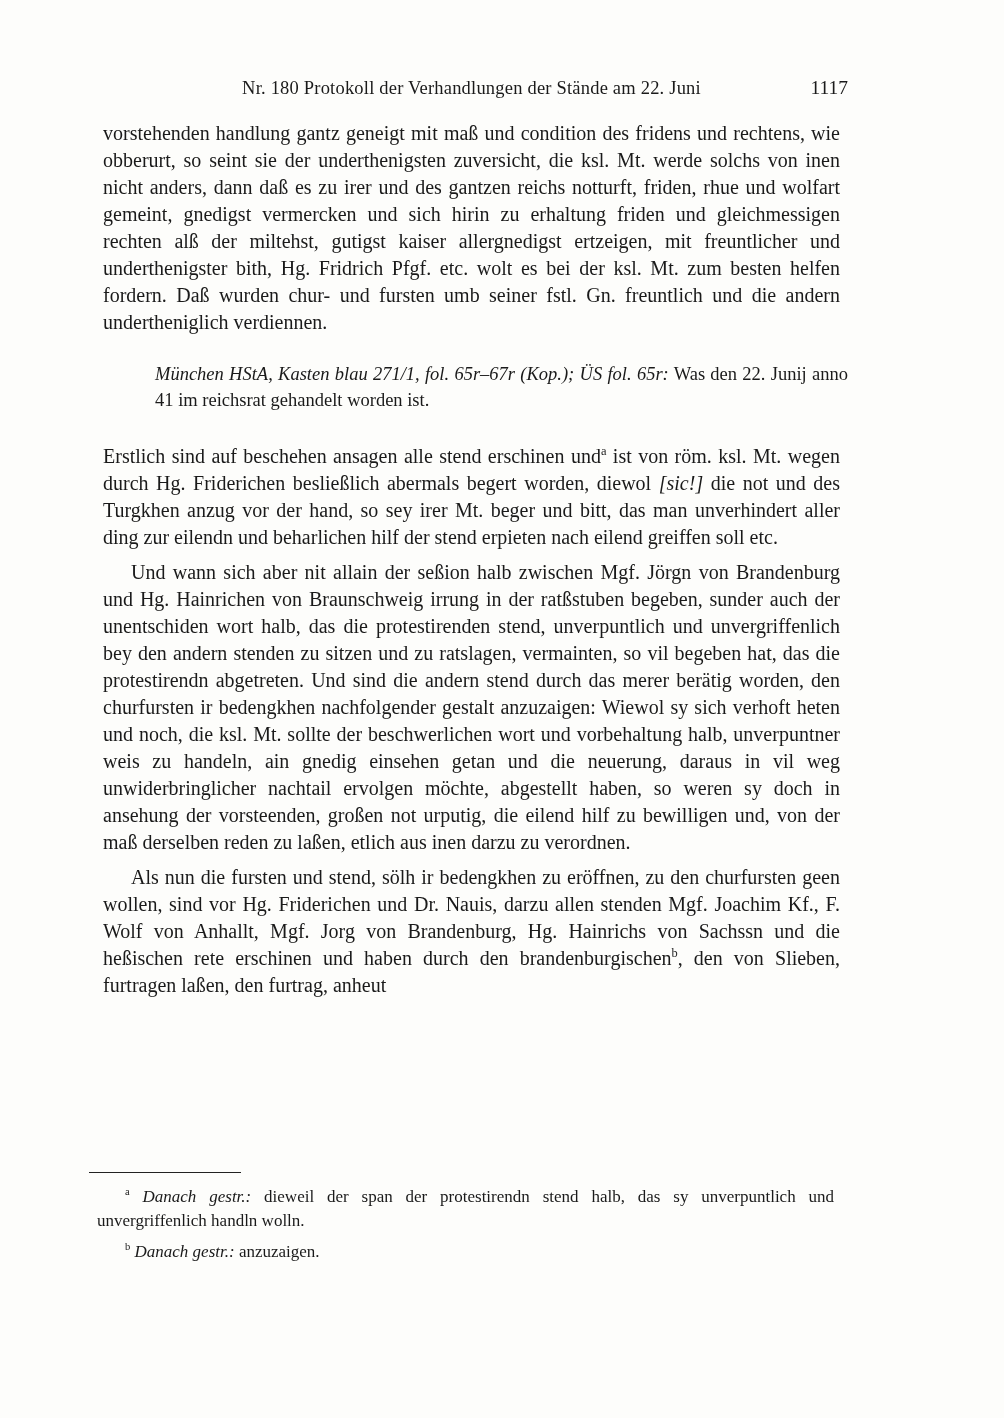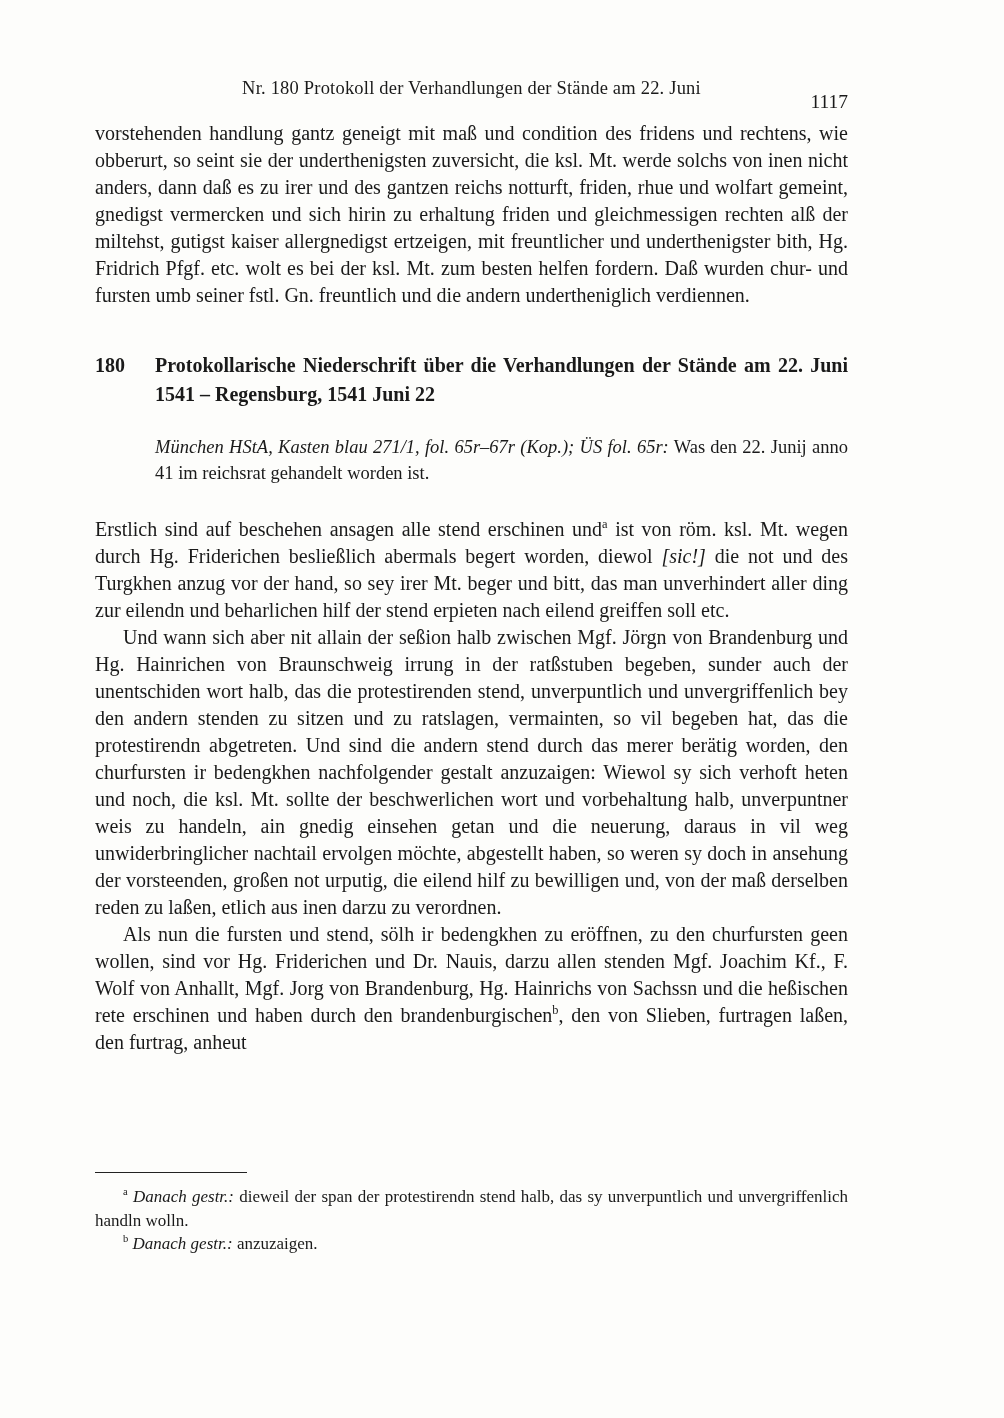--- a/index.html
+++ b/index.html
@@ -30,30 +30,30 @@
     font-size: 18.5px;
     line-height: 24px;
     margin-bottom: 20px;
   }
   .running-title {
     letter-spacing: 0.2px;
   }
   .page-number {
     position: absolute;
     right: 0;
-    top: 14px;
+    top: 0;
     font-size: 19.5px;
   }
   
   .body-copy {
     font-size: 20px;
     line-height: 27px;
     text-align: justify;
   }
-  p { margin: 0; }
+  p { margin: 8px; }
   .para-indent { text-indent: 28px; }
   
   .doc-heading {
     display: flex;
     margin-top: 42px;
     font-weight: bold;
     font-size: 20px;
     line-height: 29px;
   }
   .doc-number { flex: 0 0 60px; }
@@ -70,21 +70,21 @@
   .first-body-para { margin-top: 30px; }
   sup.note-ref {
     font-size: 0.62em;
     line-height: 0;
     vertical-align: super;
   }
   em.sic { font-style: italic; }
   
   .footnotes {
     position: absolute;
-    left: 95px;
+    left: 89px;
     top: 1172px;
     width: 753px;
     font-size: 17px;
     line-height: 23.5px;
   }
   .footnote-rule {
     width: 152px;
     border-top: 1.6px solid #222;
     margin-bottom: 12px;
   }
@@ -103,24 +103,20 @@
 
     <header class="running-header">
       <span class="running-title">Nr. 180 Protokoll der Verhandlungen der Stände am 22. Juni</span>
       <span class="page-number">1117</span>
     </header>
 
     <div class="body-copy">
 
       <p class="para">vorstehenden handlung gantz geneigt mit maß und condition des fridens und rechtens, wie obberurt, so seint sie der underthenigsten zuversicht, die ksl. Mt. werde solchs von inen nicht anders, dann daß es zu irer und des gantzen reichs notturft, friden, rhue und wolfart gemeint, gnedigst vermercken und sich hirin zu erhaltung friden und gleichmessigen rechten alß der miltehst, gutigst kaiser allergnedigst ertzeigen, mit freuntlicher und underthenigster bith, Hg. Fridrich Pfgf. etc. wolt es bei der ksl. Mt. zum besten helfen fordern. Daß wurden chur- und fursten umb seiner fstl. Gn. freuntlich und die andern undertheniglich verdiennen.</p>
 
-      <div class="doc-heading">
-        <span class="doc-number">180</span>
-        <span class="doc-title">Protokollarische Niederschrift über die Verhandlungen der Stände am 22. Juni 1541 – Regensburg, 1541 Juni 22</span>
-      </div>
 
       <p class="source-note"><span class="src-ref">München HStA, Kasten blau 271/1, fol. 65r–67r (Kop.); ÜS fol. 65r:</span><span> Was den 22. Junij anno 41 im reichsrat gehandelt worden ist.</span></p>
 
       <p class="para first-body-para"><span>Erstlich sind auf beschehen ansagen alle stend erschinen und</span><sup class="note-ref">a</sup><span> ist von röm. ksl. Mt. wegen durch Hg. Friderichen besließlich abermals begert worden, diewol </span><em class="sic">[sic!]</em><span> die not und des Turgkhen anzug vor der hand, so sey irer Mt. beger und bitt, das man unverhindert aller ding zur eilendn und beharlichen hilf der stend erpieten nach eilend greiffen soll etc.</span></p>
 
       <p class="para para-indent">Und wann sich aber nit allain der seßion halb zwischen Mgf. Jörgn von Brandenburg und Hg. Hainrichen von Braunschweig irrung in der ratßstuben begeben, sunder auch der unentschiden wort halb, das die protestirenden stend, unverpuntlich und unvergriffenlich bey den andern stenden zu sitzen und zu ratslagen, vermainten, so vil begeben hat, das die protestirendn abgetreten. Und sind die andern stend durch das merer berätig worden, den churfursten ir bedengkhen nachfolgender gestalt anzuzaigen: Wiewol sy sich verhoft heten und noch, die ksl. Mt. sollte der beschwerlichen wort und vorbehaltung halb, unverpuntner weis zu handeln, ain gnedig einsehen getan und die neuerung, daraus in vil weg unwiderbringlicher nachtail ervolgen möchte, abgestellt haben, so weren sy doch in ansehung der vorsteenden, großen not urputig, die eilend hilf zu bewilligen und, von der maß derselben reden zu laßen, etlich aus inen darzu zu verordnen.</p>
 
       <p class="para para-indent"><span>Als nun die fursten und stend, sölh ir bedengkhen zu eröffnen, zu den churfursten geen wollen, sind vor Hg. Friderichen und Dr. Nauis, darzu allen stenden Mgf. Joachim Kf., F. Wolf von Anhallt, Mgf. Jorg von Brandenburg, Hg. Hainrichs von Sachssn und die heßischen rete erschinen und haben durch den brandenburgischen</span><sup class="note-ref">b</sup><span>, den von Slieben, furtragen laßen, den furtrag, anheut</span></p>
 
     </div>

